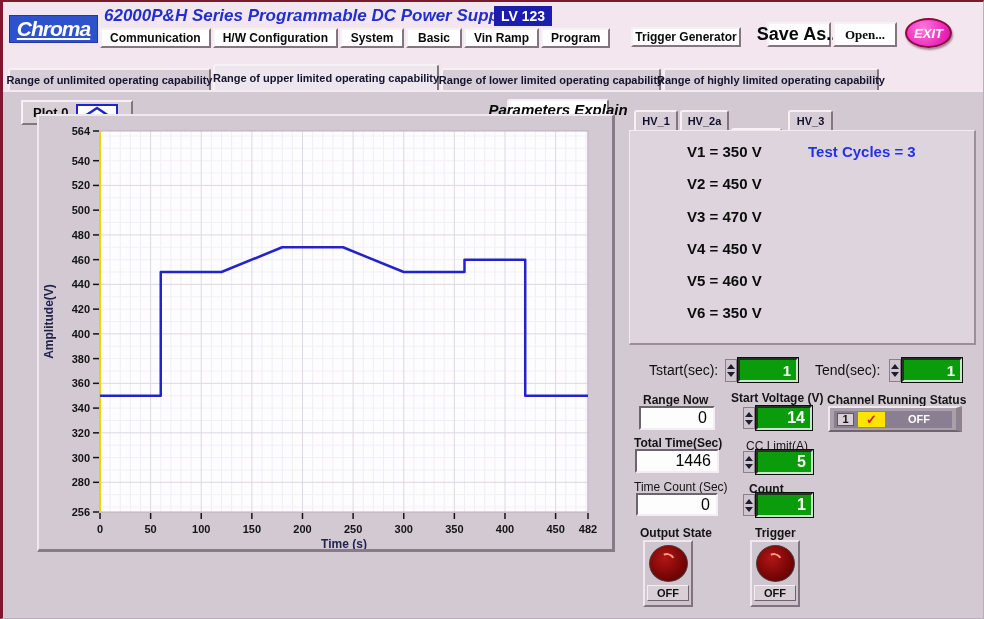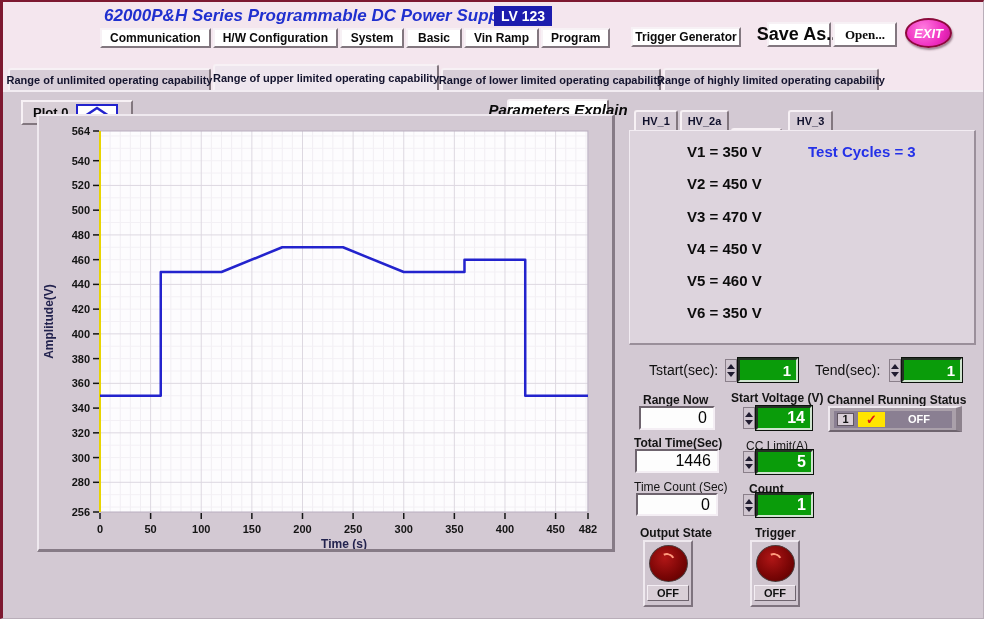--- a/index.html
+++ b/index.html
@@ -95,20 +95,21 @@
        border-right:2px solid #f0f6fc;border-bottom:2px solid #f0f6fc;
        outline:2px solid #e7edf3;padding:3px 8px;font-size:13px;font-weight:bold;
        color:#15217a;line-height:1.35;}
   .hl{background:#f7f0a2;color:#15217a;padding:0 14px;margin:0 4px;display:inline-block;}
 </style>
 </head>
 <body>
 
 <div class="win">
 
+  <div class="abs logo" style="left:6px;top:13px;width:89px;height:28px;">Chroma</div>
   <div class="abs title" style="left:101px;top:4px;">62000P&amp;H Series  Programmable DC Power Supply</div>
   <div class="abs badge" style="left:491px;top:4px;">LV 123</div>
 
   <div class="abs menu-row" style="left:97px;top:26px;">
     <div class="btn">Communication</div>
     <div class="btn">H/W Configuration</div>
     <div class="btn" style="width:64px">System</div>
     <div class="btn" style="width:56px">Basic</div>
     <div class="btn">Vin Ramp</div>
     <div class="btn">Program</div>

